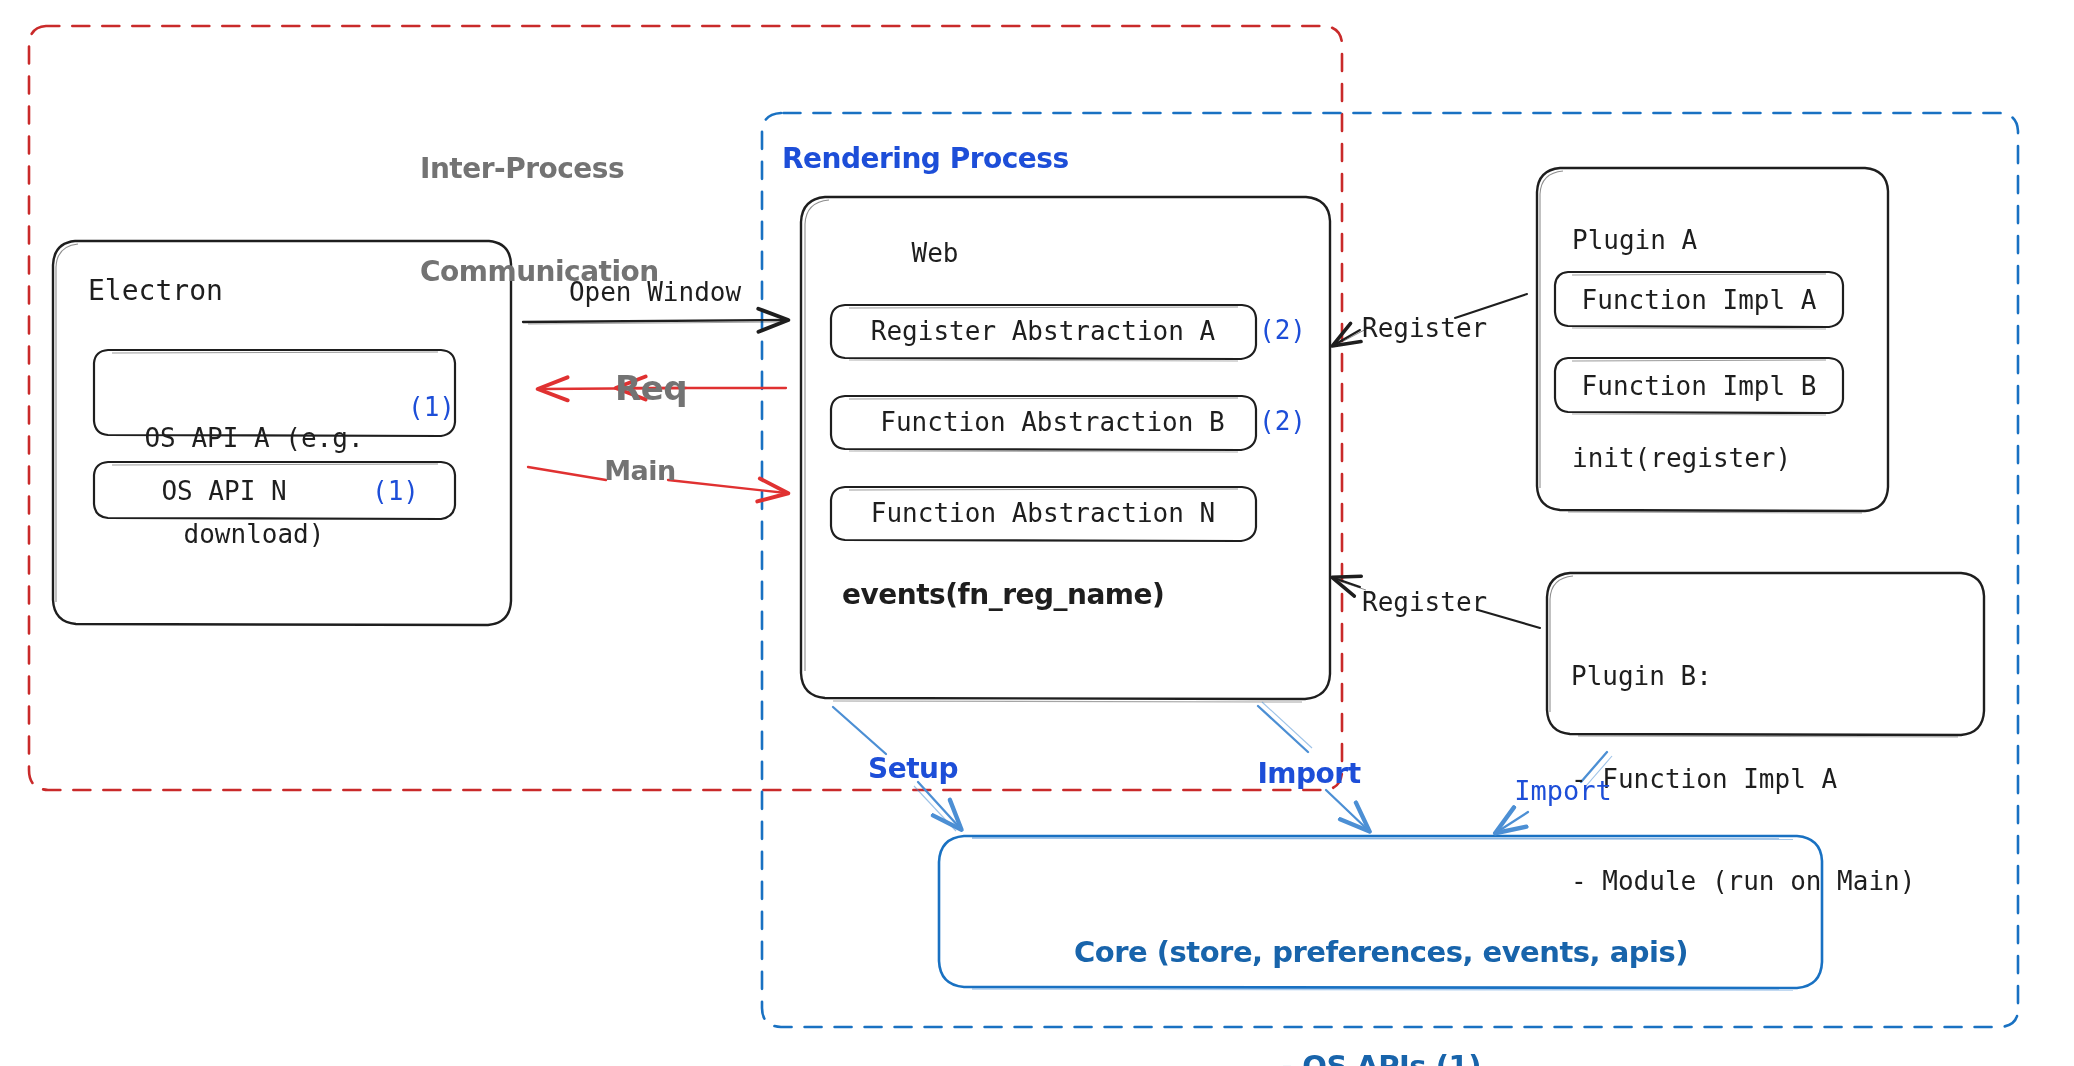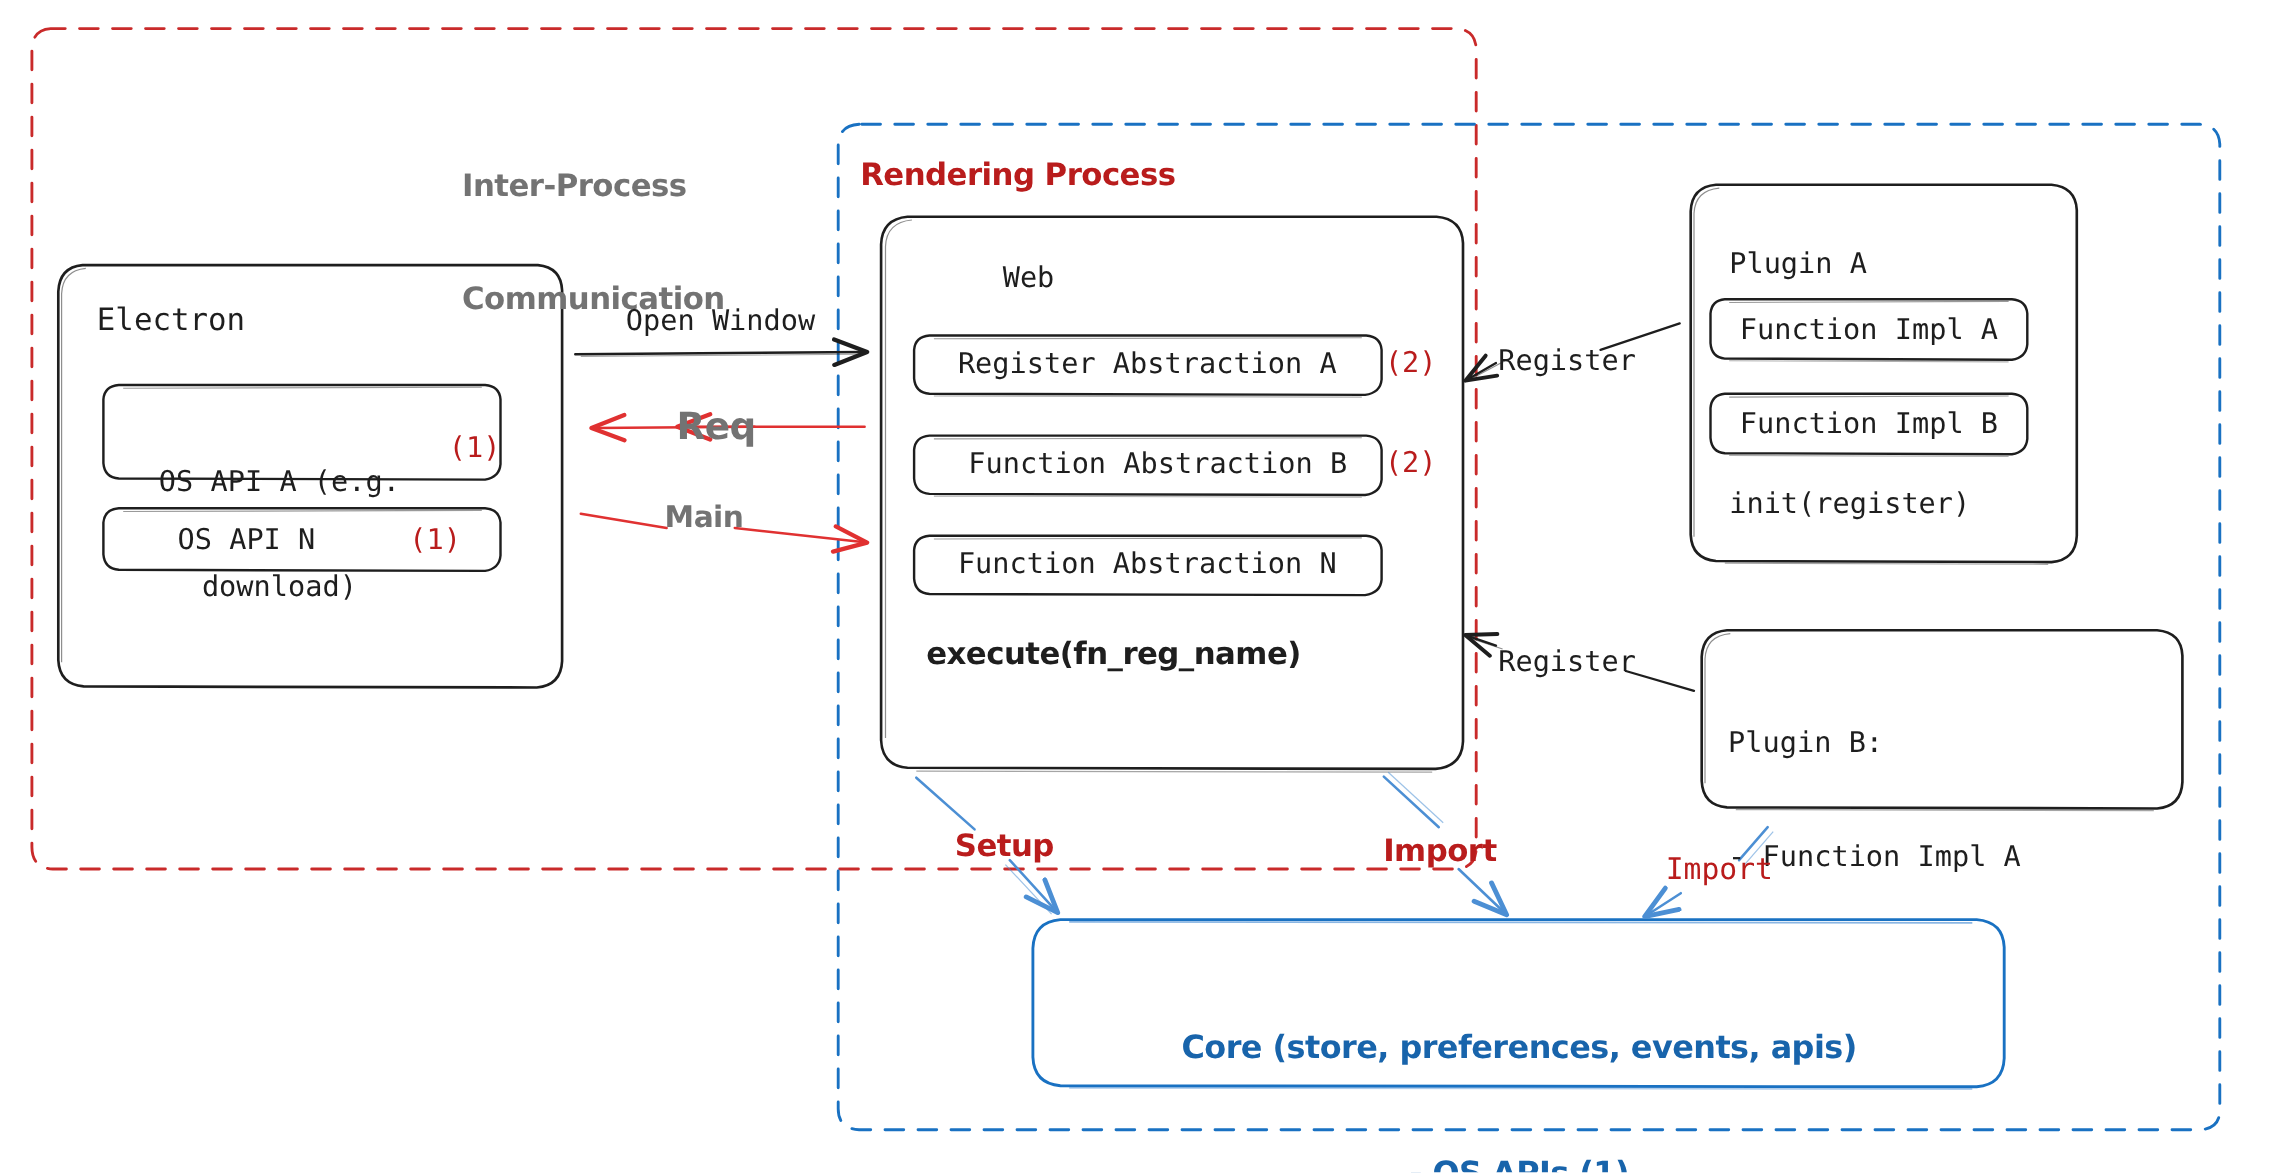--- a/index.html
+++ b/index.html
@@ -26,21 +26,21 @@
   }
   .lbl {
     position: absolute;
     white-space: pre;
     line-height: 1.22;
     color: #1e1e1e;
   }
   .mono  { font-family: "DejaVu Sans Mono", "Liberation Mono", monospace; }
   .hand  { font-family: "DejaVu Sans", "Liberation Sans", sans-serif; font-weight: 600; letter-spacing: -0.5px; }
   .red   { color: #737373; }
-  .blue  { color: #b91c1c; }
+  .blue  { color: #1d4ed8; }
   .blue2 { color: #1864ab; }
   .ctr   { text-align: center; }
   .lft   { text-align: left; }
 </style>
 </head>
 <body>
 
 <div id="stage">
 
   <svg class="layer" viewBox="0 0 2074 1066">
@@ -203,33 +203,34 @@
   <div class="lbl mono ctr" style="left:850px; top:238px; width:170px; font-size:26px;">Web</div>
 
   <div class="lbl mono ctr" style="left:833px; top:316px; width:420px; font-size:26px;">Register Abstraction A</div>
   <div class="lbl mono blue" style="left:1259px; top:315px; font-size:26px;">(2)</div>
 
   <div class="lbl mono ctr" style="left:833px; top:407px; width:391px; font-size:26px;padding-left:24px;">Function Abstraction B</div>
   <div class="lbl mono blue" style="left:1259px; top:406px; font-size:26px;">(2)</div>
 
   <div class="lbl mono ctr" style="left:833px; top:498px; width:420px; font-size:26px;">Function Abstraction N</div>
 
-  <div class="lbl hand lft" style="left:842px; top:578px; font-size:28px;">execute(fn_reg_name)</div>
+  <div class="lbl hand lft" style="left:842px; top:578px; font-size:28px;">events(fn_reg_name)</div>
 
   <div class="lbl mono lft" style="left:1362px; top:313px; font-size:26px;">Register</div>
   <div class="lbl mono lft" style="left:1362px; top:587px; font-size:26px;">Register</div>
 
   <div class="lbl mono lft" style="left:1572px; top:225px; font-size:26px;">Plugin A</div>
   <div class="lbl mono ctr" style="left:1557px; top:285px; width:284px; font-size:26px;">Function Impl A</div>
   <div class="lbl mono ctr" style="left:1557px; top:371px; width:284px; font-size:26px;">Function Impl B</div>
   <div class="lbl mono lft" style="left:1572px; top:443px; font-size:26px;">init(register)</div>
 
   <div class="lbl mono lft" style="left:1571px; top:598px; font-size:26px;">
     <div>Plugin B:</div>
     <div style="margin-top:7px;">- Function Impl A</div>
+    <div style="margin-top:7px;">- Module (run on Main)</div>
   </div>
 
   <div class="lbl hand blue ctr" style="left:858px; top:752px; width:110px; font-size:28px;">Setup</div>
   <div class="lbl hand blue ctr" style="left:1250px; top:757px; width:118px; font-size:28px;">Import</div>
   <div class="lbl mono blue ctr" style="left:1500px; top:775px; width:126px; font-size:27px;">Import</div>
 
   <div class="lbl hand blue2 ctr" style="left:941px; top:856px; width:880px; font-size:29px; line-height:1.32;">
     <div>Core (store, preferences, events, apis)</div>
     <div>- OS APIs (1)</div>
     

